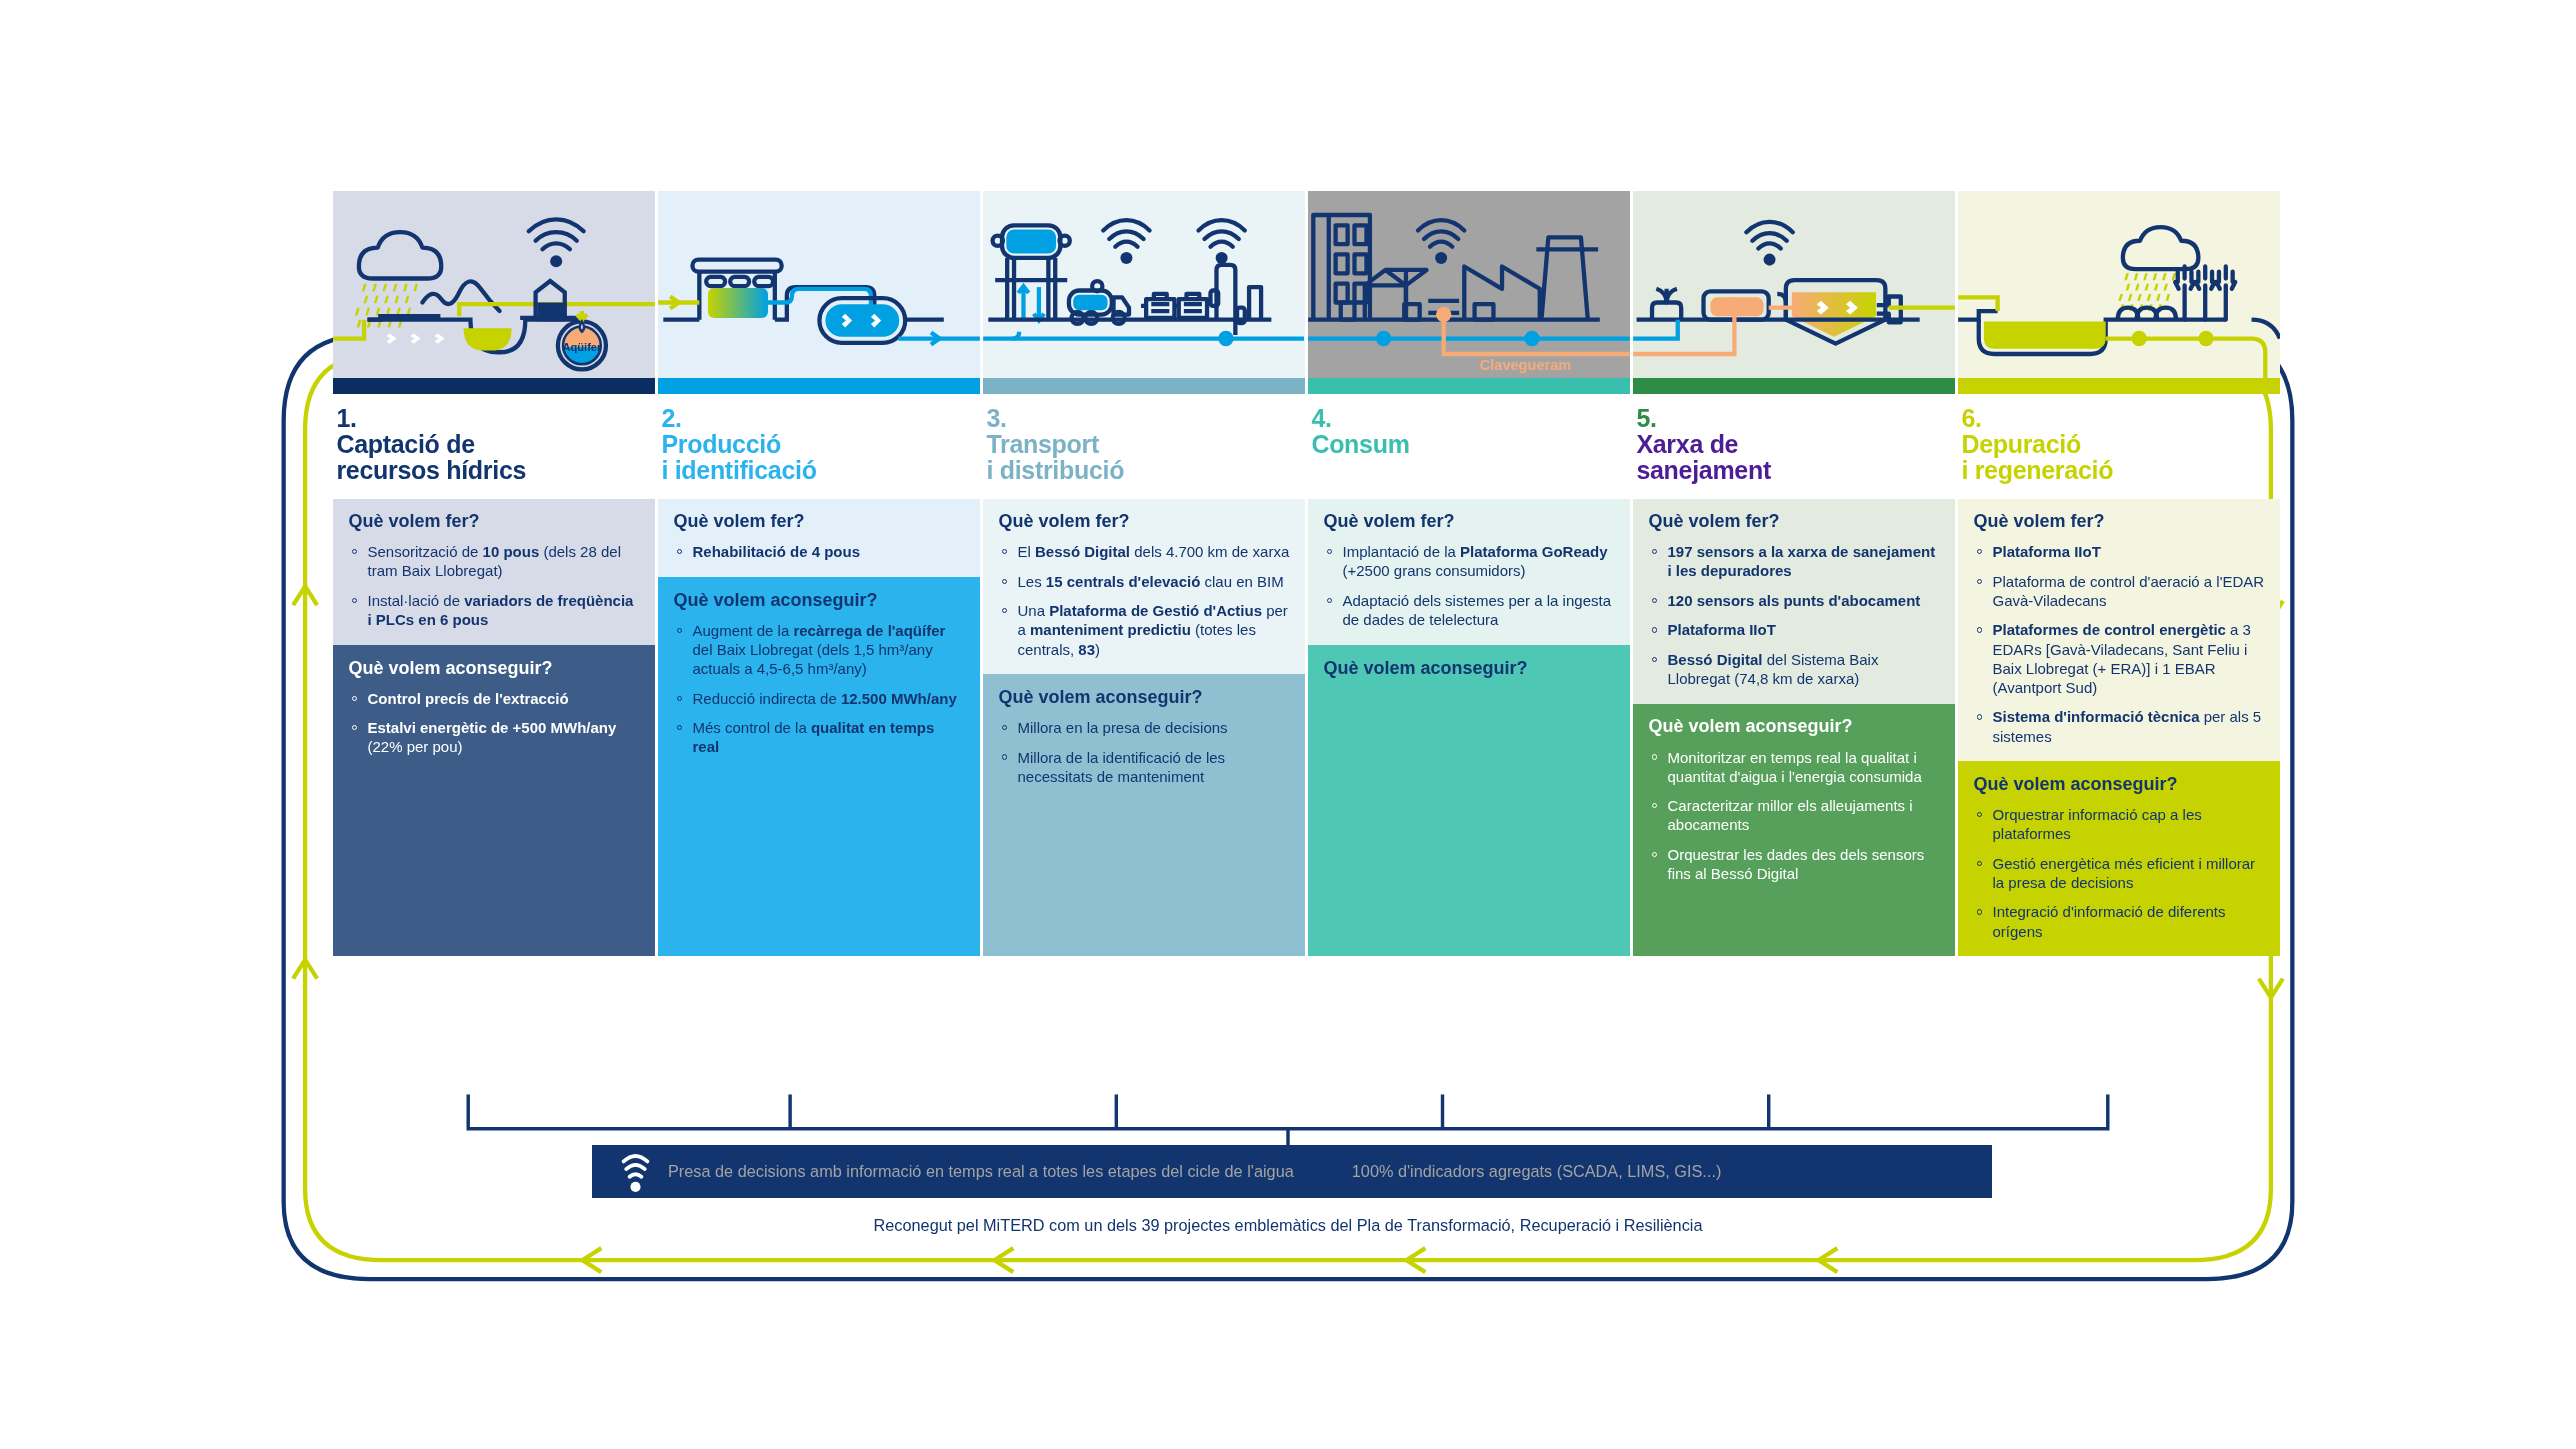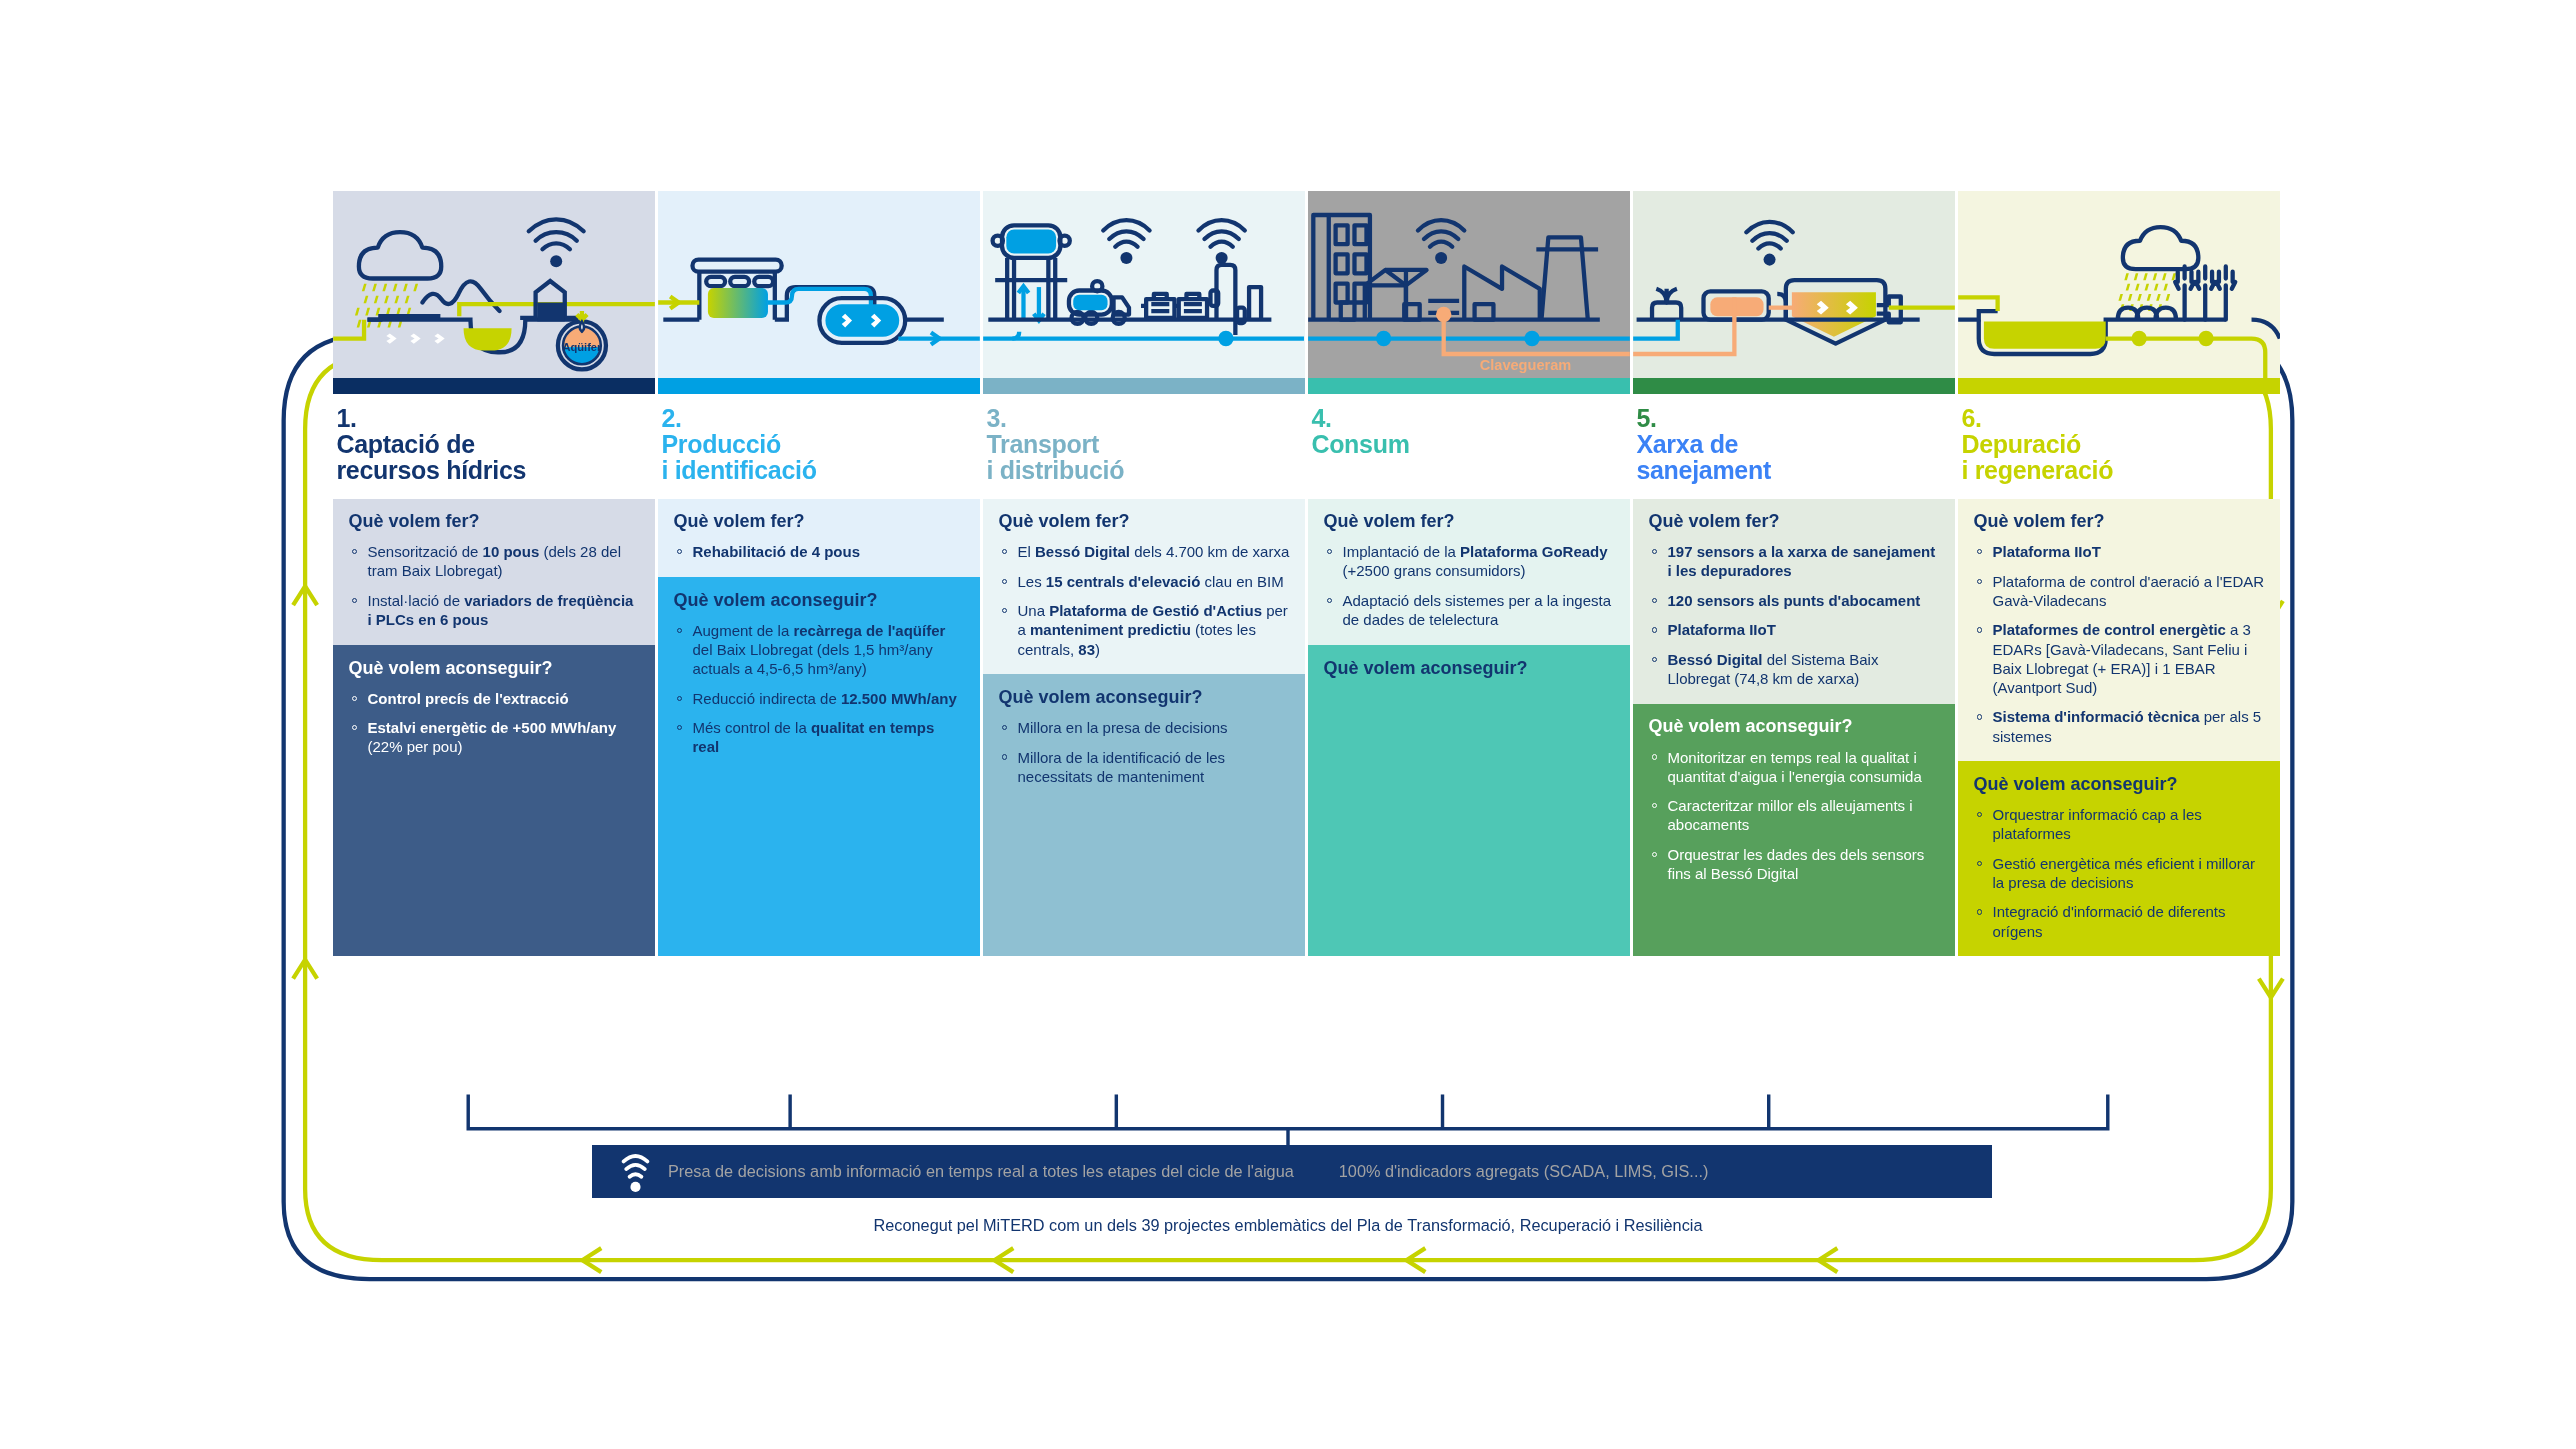--- a/index.html
+++ b/index.html
@@ -32,21 +32,21 @@
   b{font-weight:bold;}
 
   .pA{flex:0 0 auto;}
   .pB{flex:1 1 auto;}
 
   
   .wifibar{position:absolute;left:592px;top:1145px;width:1400px;height:53px;background:#12356f;
       display:flex;align-items:center;color:#a3a3a3;}
   .wifibar .wtxt{font-size:16.3px;}
   .wifibar .w1{margin-left:76px;}
-  .wifibar .w2{margin-left:45px;text-align:right;}
+  .wifibar .w2{margin-left:58px;text-align:right;}
   .credit{position:absolute;left:0;top:1216px;width:2576px;text-align:center;
       font-size:16.3px;color:#12356f;}
   .connect{position:absolute;left:0;top:0;width:2576px;height:1449px;}
 </style>
 </head>
 <body>
 
 <div class="stage">
 
   <svg class="frame" viewBox="0 0 3000 1688">
@@ -405,21 +405,21 @@
           <path d="M4 150 h330" stroke="#12356f" stroke-width="5" fill="none"></path>
           <path d="M0 172 h52 v-22" stroke="#00a0e3" stroke-width="5" fill="none"></path>
           <path d="M0 190 h118 v-66" stroke="#f7ab77" stroke-width="5" fill="none"></path>
           <path d="M158 136 h28" stroke="#f7ab77" stroke-width="5" fill="none"></path>
           <path d="M298 136 h77" stroke="#c6d300" stroke-width="5" fill="none"></path>
         </svg>
       </div>
       <div class="rule" style="background:#2f8c46;"></div>
       <div class="titlewrap">
         <div class="num" style="color:#2f8c46;">5.</div>
-        <div class="tname" style="color:#3b82f6;white-space:pre-line;">Xarxa de
+        <div class="tname" style="color:#4c1d95;white-space:pre-line;">Xarxa de
 sanejament</div>
       </div>
       <div class="panel pA" style="background:#e3ebe1;color:#12356f;">
         <div class="ph">Què volem fer?</div>
         <ul class="pl">
           <li><b>197 sensors a la xarxa de sanejament i les depuradores</b></li>
           <li><b>120 sensors als punts d'abocament</b></li>
           <li><b>Plataforma IIoT</b></li>
           <li><b>Bessó Digital</b> del Sistema Baix Llobregat (74,8 km de xarxa)</li>
         </ul>

